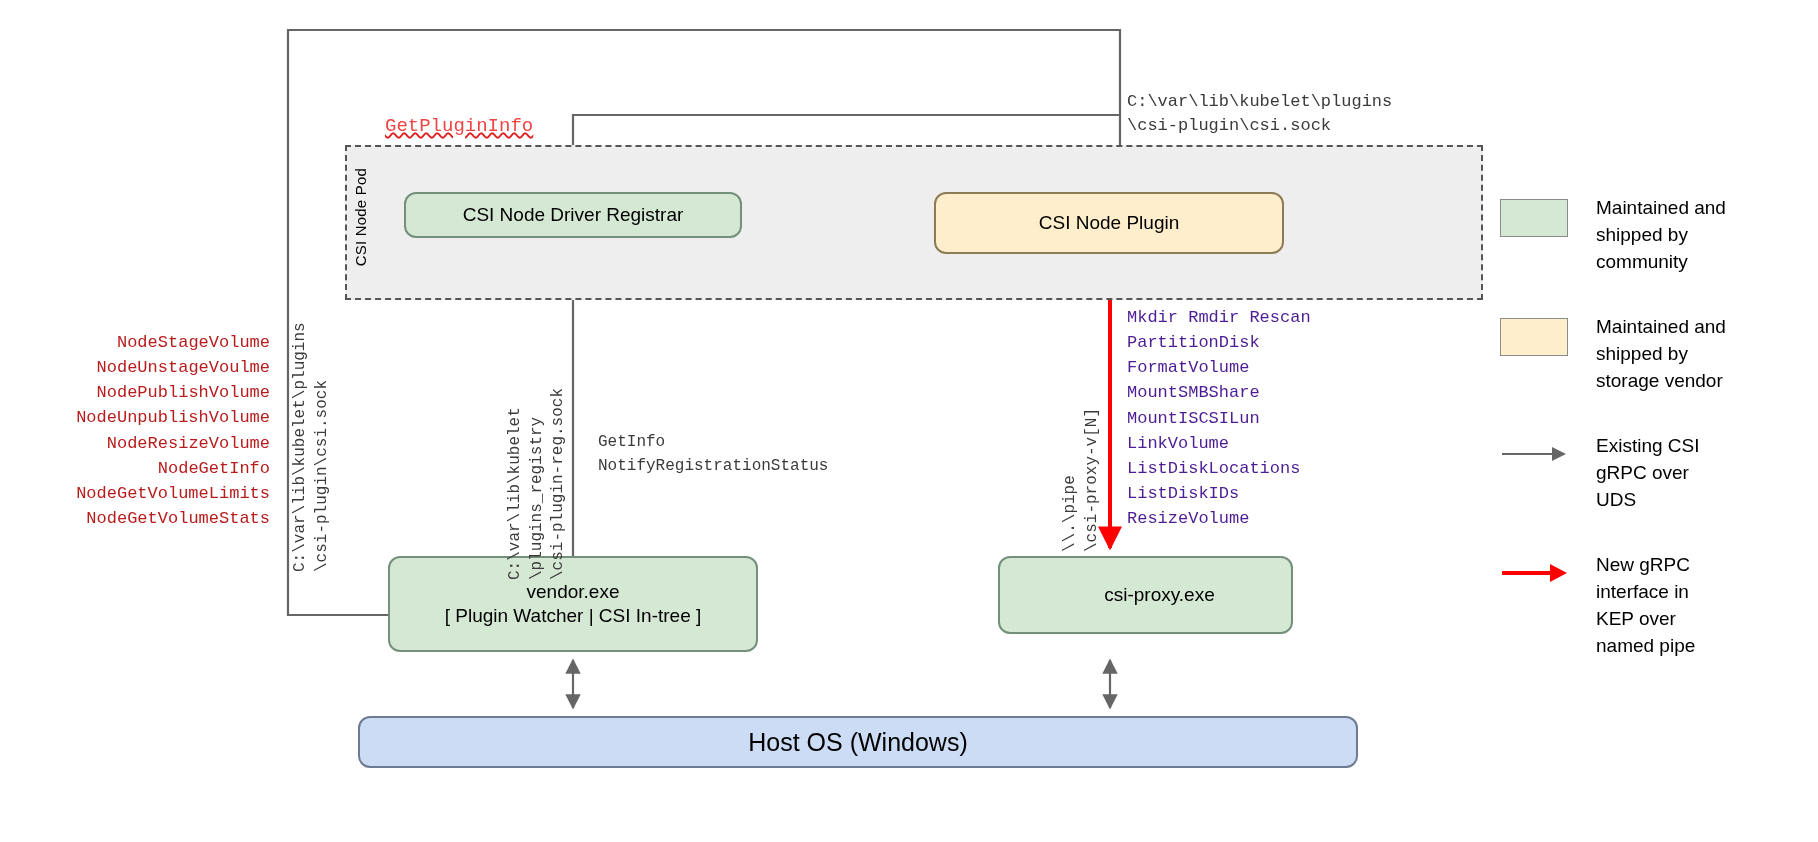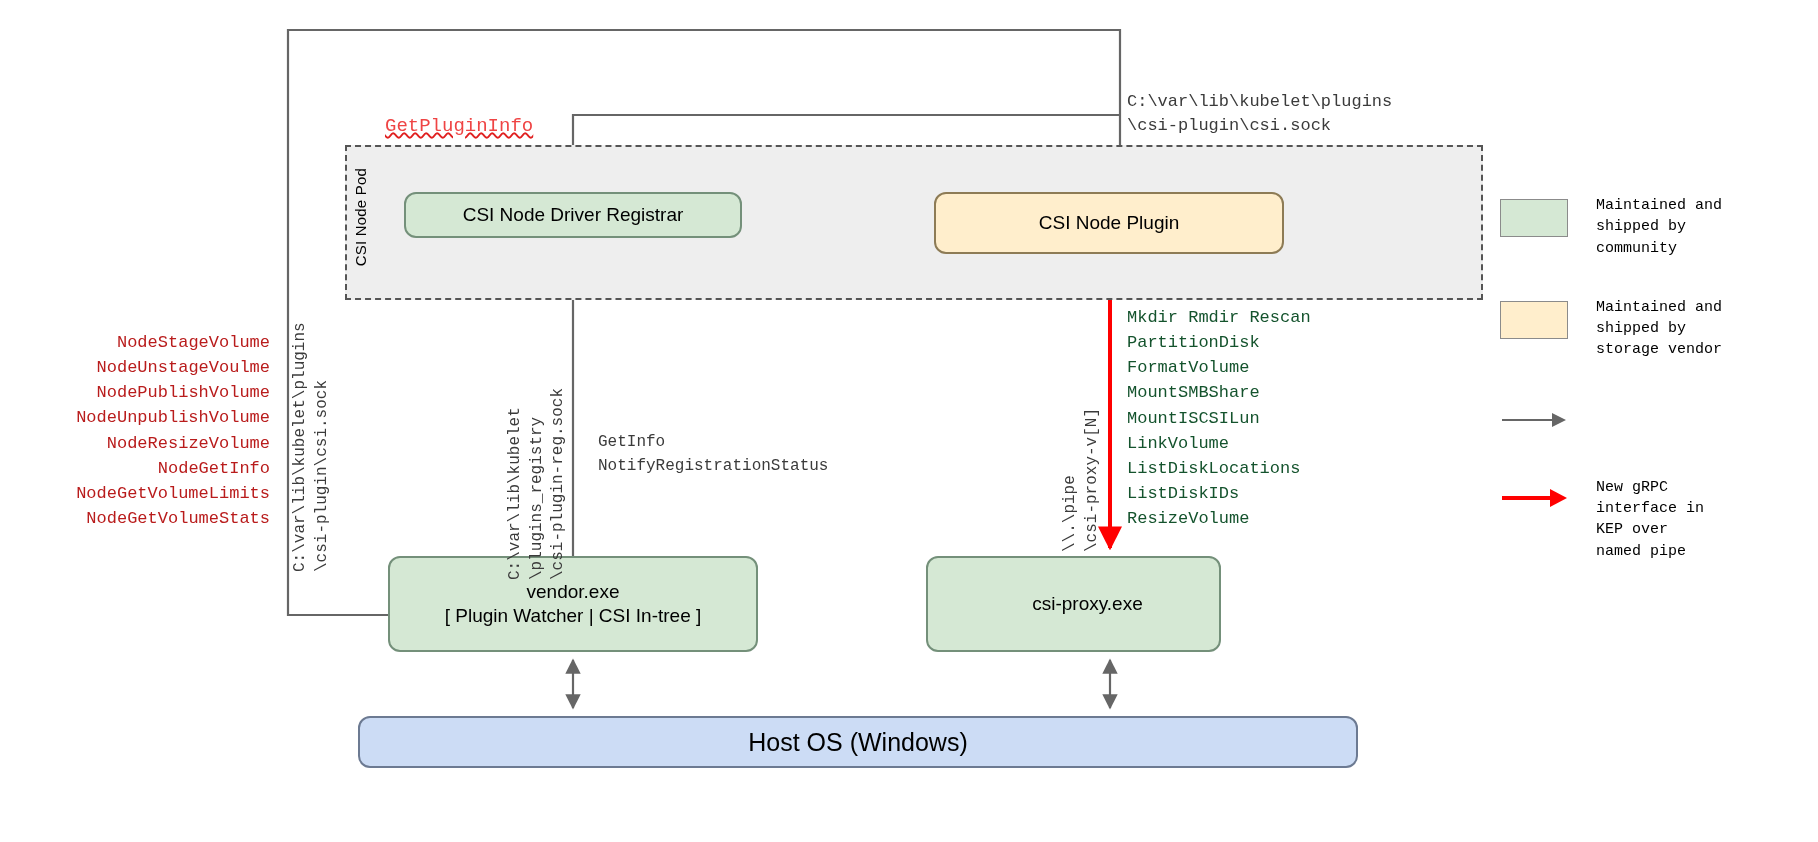--- a/index.html
+++ b/index.html
@@ -29,58 +29,58 @@
     display:flex;align-items:center;justify-content:center;
     text-align:center;font-size:19px;line-height:1.28;
   }
   .green{background:#d5e8d4;border-color:#74907a;}
   .yellow{background:#ffeecc;border-color:#8d7b55;text-align:center;}
   .blue{background:#ccdcf5;border-color:#6c7a92;}
 
   #box-registrar{left:404px;top:192px;width:338px;height:46px;}
   #box-nodeplugin{left:934px;top:192px;width:350px;height:62px;}
   #box-kubelet{left:388px;top:556px;width:370px;height:96px;}
-  #box-csiproxy{left:926px;top:556px;width:295px;height:96px;padding-left:28px;}
+  #box-csiproxy{left:998px;top:556px;width:295px;height:78px;padding-left:28px;}
   #box-hostos{left:358px;top:716px;width:1000px;height:52px;font-size:25px;}
 
   
   #wires{left:0;top:0;width:1818px;height:842px;pointer-events:none;}
 
   
   .txt{font-size:17px;line-height:1.42;white-space:pre;}
   #lbl-getplugininfo{
     left:385px;top:113px;font-size:19px;
     text-decoration:underline;text-decoration-color:#e02020;
     text-decoration-style:wavy;text-decoration-thickness:1.5px;
     color:#ef4444;
   }
   #lbl-csi-sock-path{left:1127px;top:90px;color:#3b3b3b;font-size:17px;}
   #lbl-node-ops{left:20px;top:330px;text-align:right;width:250px;color:#b91c1c;font-size:17px;line-height:1.48;}
   #lbl-getinfo{left:598px;top:430px;color:#3b3b3b;font-size:16px;line-height:1.5;}
-  #lbl-proxy-ops{left:1127px;top:305px;color:#14532d;font-size:17px;line-height:1.48;}
+  #lbl-proxy-ops{left:1127px;top:305px;color:#4c1d95;font-size:17px;line-height:1.48;}
 
   .vtext{
     writing-mode:vertical-rl;transform:rotate(180deg);
     font-size:16px;line-height:1.35;color:#3b3b3b;white-space:pre;
   }
   #vlbl-csi-sock{left:290px;top:322px;height:250px;}
   #vlbl-reg-sock{left:505px;top:330px;height:250px;}
   #vlbl-pipe{left:1060px;top:412px;height:140px;}
 
   
   #legend{left:1500px;top:195px;width:300px;}
   .legend-row{display:flex;align-items:flex-start;margin-bottom:38px;}
   .legend-swatch{
     width:68px;height:38px;box-sizing:border-box;border:1.5px solid #8b8b8b;
     flex:0 0 auto;margin-right:28px;margin-top:4px;
   }
   .sw-green{background:#d5e8d4;}
   .sw-yellow{background:#ffeecc;}
   .legend-arrow{width:68px;height:38px;flex:0 0 auto;margin-right:28px;margin-top:2px;}
-  .legend-text{font-size:15px;line-height:1.42;font-family:Liberation Mono, monospace;}
+  .legend-text{font-size:19px;line-height:1.42;}
 </style>
 </head>
 <body>
 
 <svg class="abs" id="wires" viewBox="0 0 1818 842">
   <defs>
     <marker id="arrGray" viewBox="0 0 10 10" refX="9" refY="5" markerWidth="7" markerHeight="7" orient="auto-start-reverse">
       <path d="M 0 0 L 10 5 L 0 10 z" fill="#666666"></path>
     </marker>
     <marker id="arrRed" viewBox="0 0 10 10" refX="9" refY="5" markerWidth="6" markerHeight="6" orient="auto-start-reverse">
@@ -183,20 +183,23 @@
     <div class="legend-text" style="white-space:pre;">Maintained and
 shipped by
 storage vendor</div>
   </div>
 
   <div class="legend-row">
     <svg class="legend-arrow" viewBox="0 0 68 38">
       <line x1="2" y1="19" x2="54" y2="19" stroke="#666666" stroke-width="2.2"></line>
       <path d="M 52 12 L 66 19 L 52 26 z" fill="#666666"></path>
     </svg>
+    <div class="legend-text" style="white-space:pre;">Existing CSI
+gRPC over
+UDS</div>
   </div>
 
   <div class="legend-row">
     <svg class="legend-arrow" viewBox="0 0 68 38">
       <line x1="2" y1="19" x2="52" y2="19" stroke="#ff0000" stroke-width="4"></line>
       <path d="M 50 10 L 67 19 L 50 28 z" fill="#ff0000"></path>
     </svg>
     <div class="legend-text" style="white-space:pre;">New gRPC
 interface in
 KEP over

